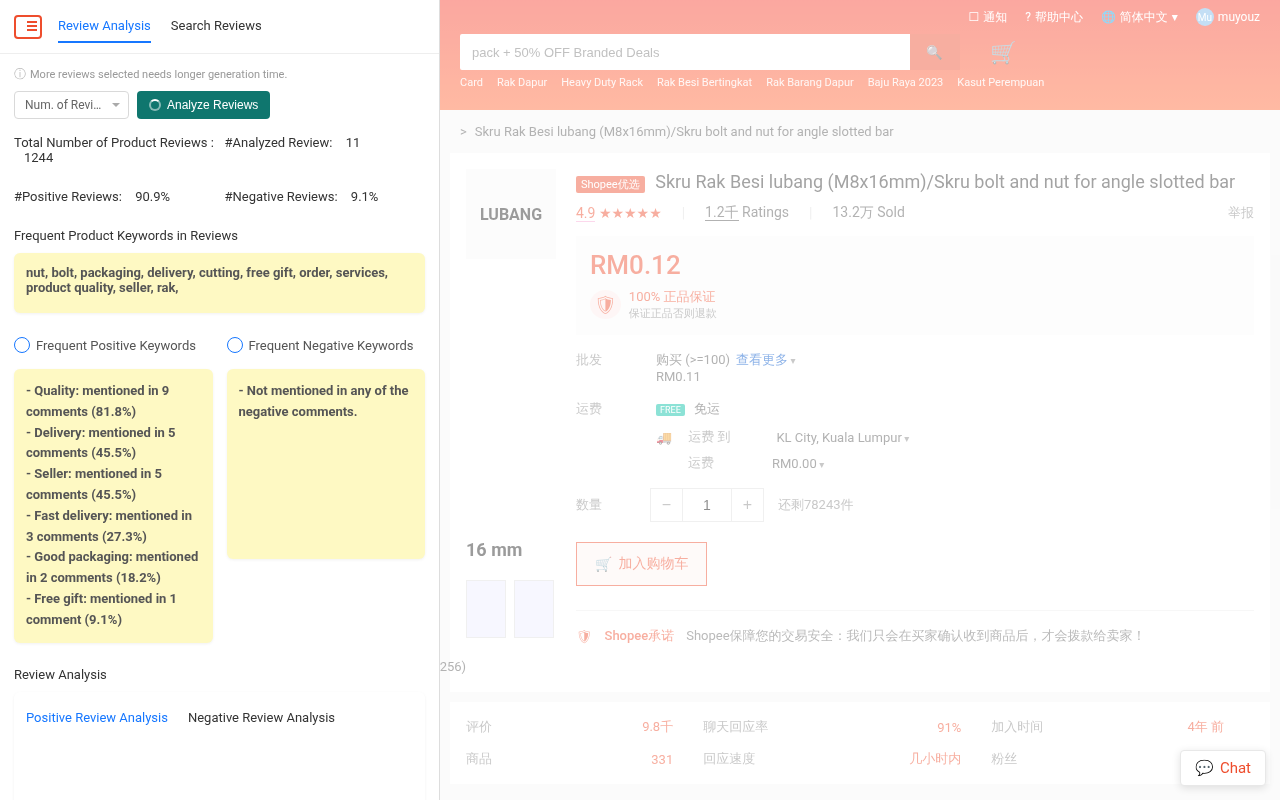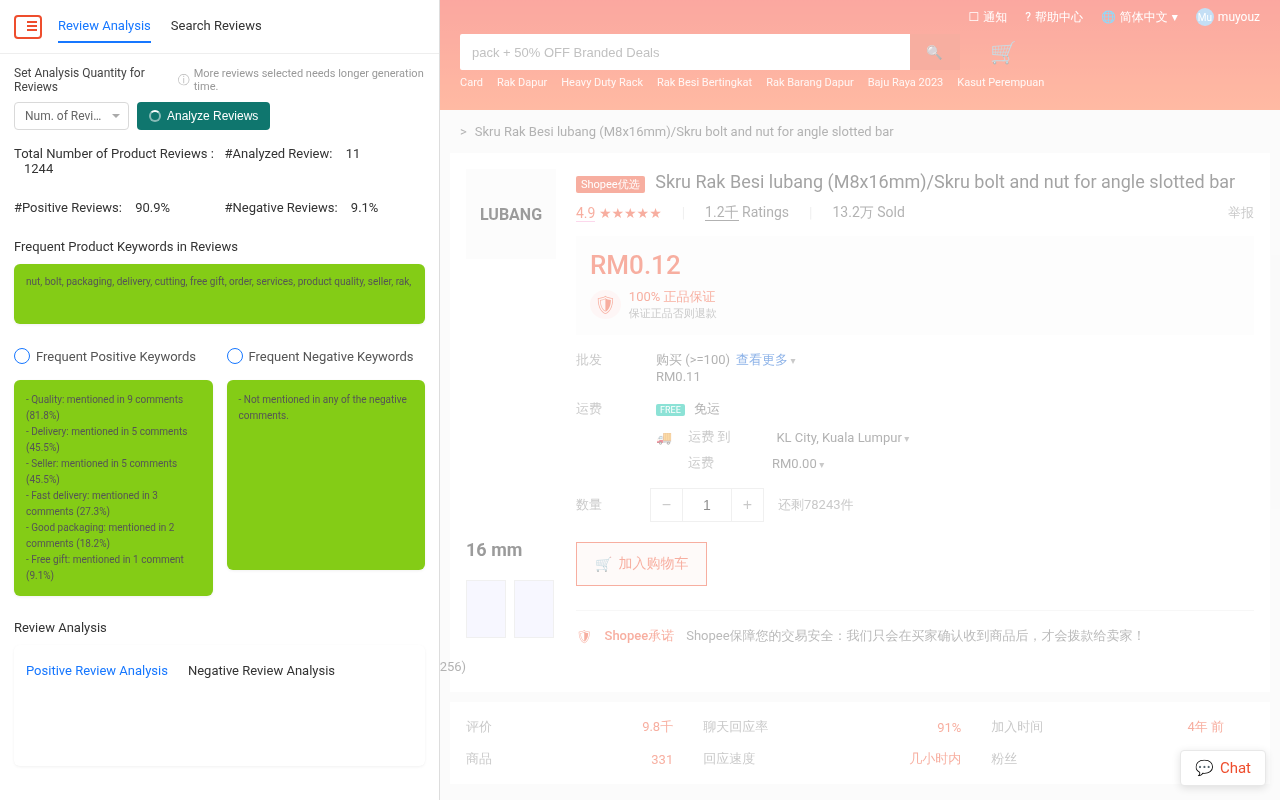--- a/index.html
+++ b/index.html
@@ -155,27 +155,28 @@
 .section {
   padding: 12px 14px;
 }
 .section-title {
   font-size: 13px;
   color: #333;
   margin-bottom: 10px;
 }
 
 .keywords-box {
-  background: #84cc16;
+  background: #fef9c3;
   border-radius: 6px;
   padding: 12px;
-  font-size: 10px;
+  font-size: 13px;
   color: #555;
   box-shadow: 0 1px 3px rgba(0,0,0,0.06);
   min-height: 60px;
+  font-weight: bold;
 }
 
 .keyword-cols {
   display: flex;
   gap: 14px;
 }
 .keyword-col {
   flex: 1;
 }
 .keyword-col-header {
@@ -551,21 +552,20 @@
   <div class="sidebar-header">
     <span class="logo-icon"></span>
     <div class="sidebar-tabs">
       <div class="sidebar-tab active">Review Analysis</div>
       <div class="sidebar-tab">Search Reviews</div>
     </div>
   </div>
 
   <div class="controls-row">
     <div class="controls-label">
-      <span>Set Analysis Quantity for Reviews</span>
       <span style="color:#bbb;">ⓘ</span>
       <span class="hint-text">More reviews selected needs longer generation time.</span>
     </div>
     <div class="control-inputs">
       <div class="select-box">Num. of Reviews to Ana</div>
       <button class="analyze-btn">
         <span class="spinner"></span>
         <span>Analyze Reviews</span>
       </button>
     </div>

